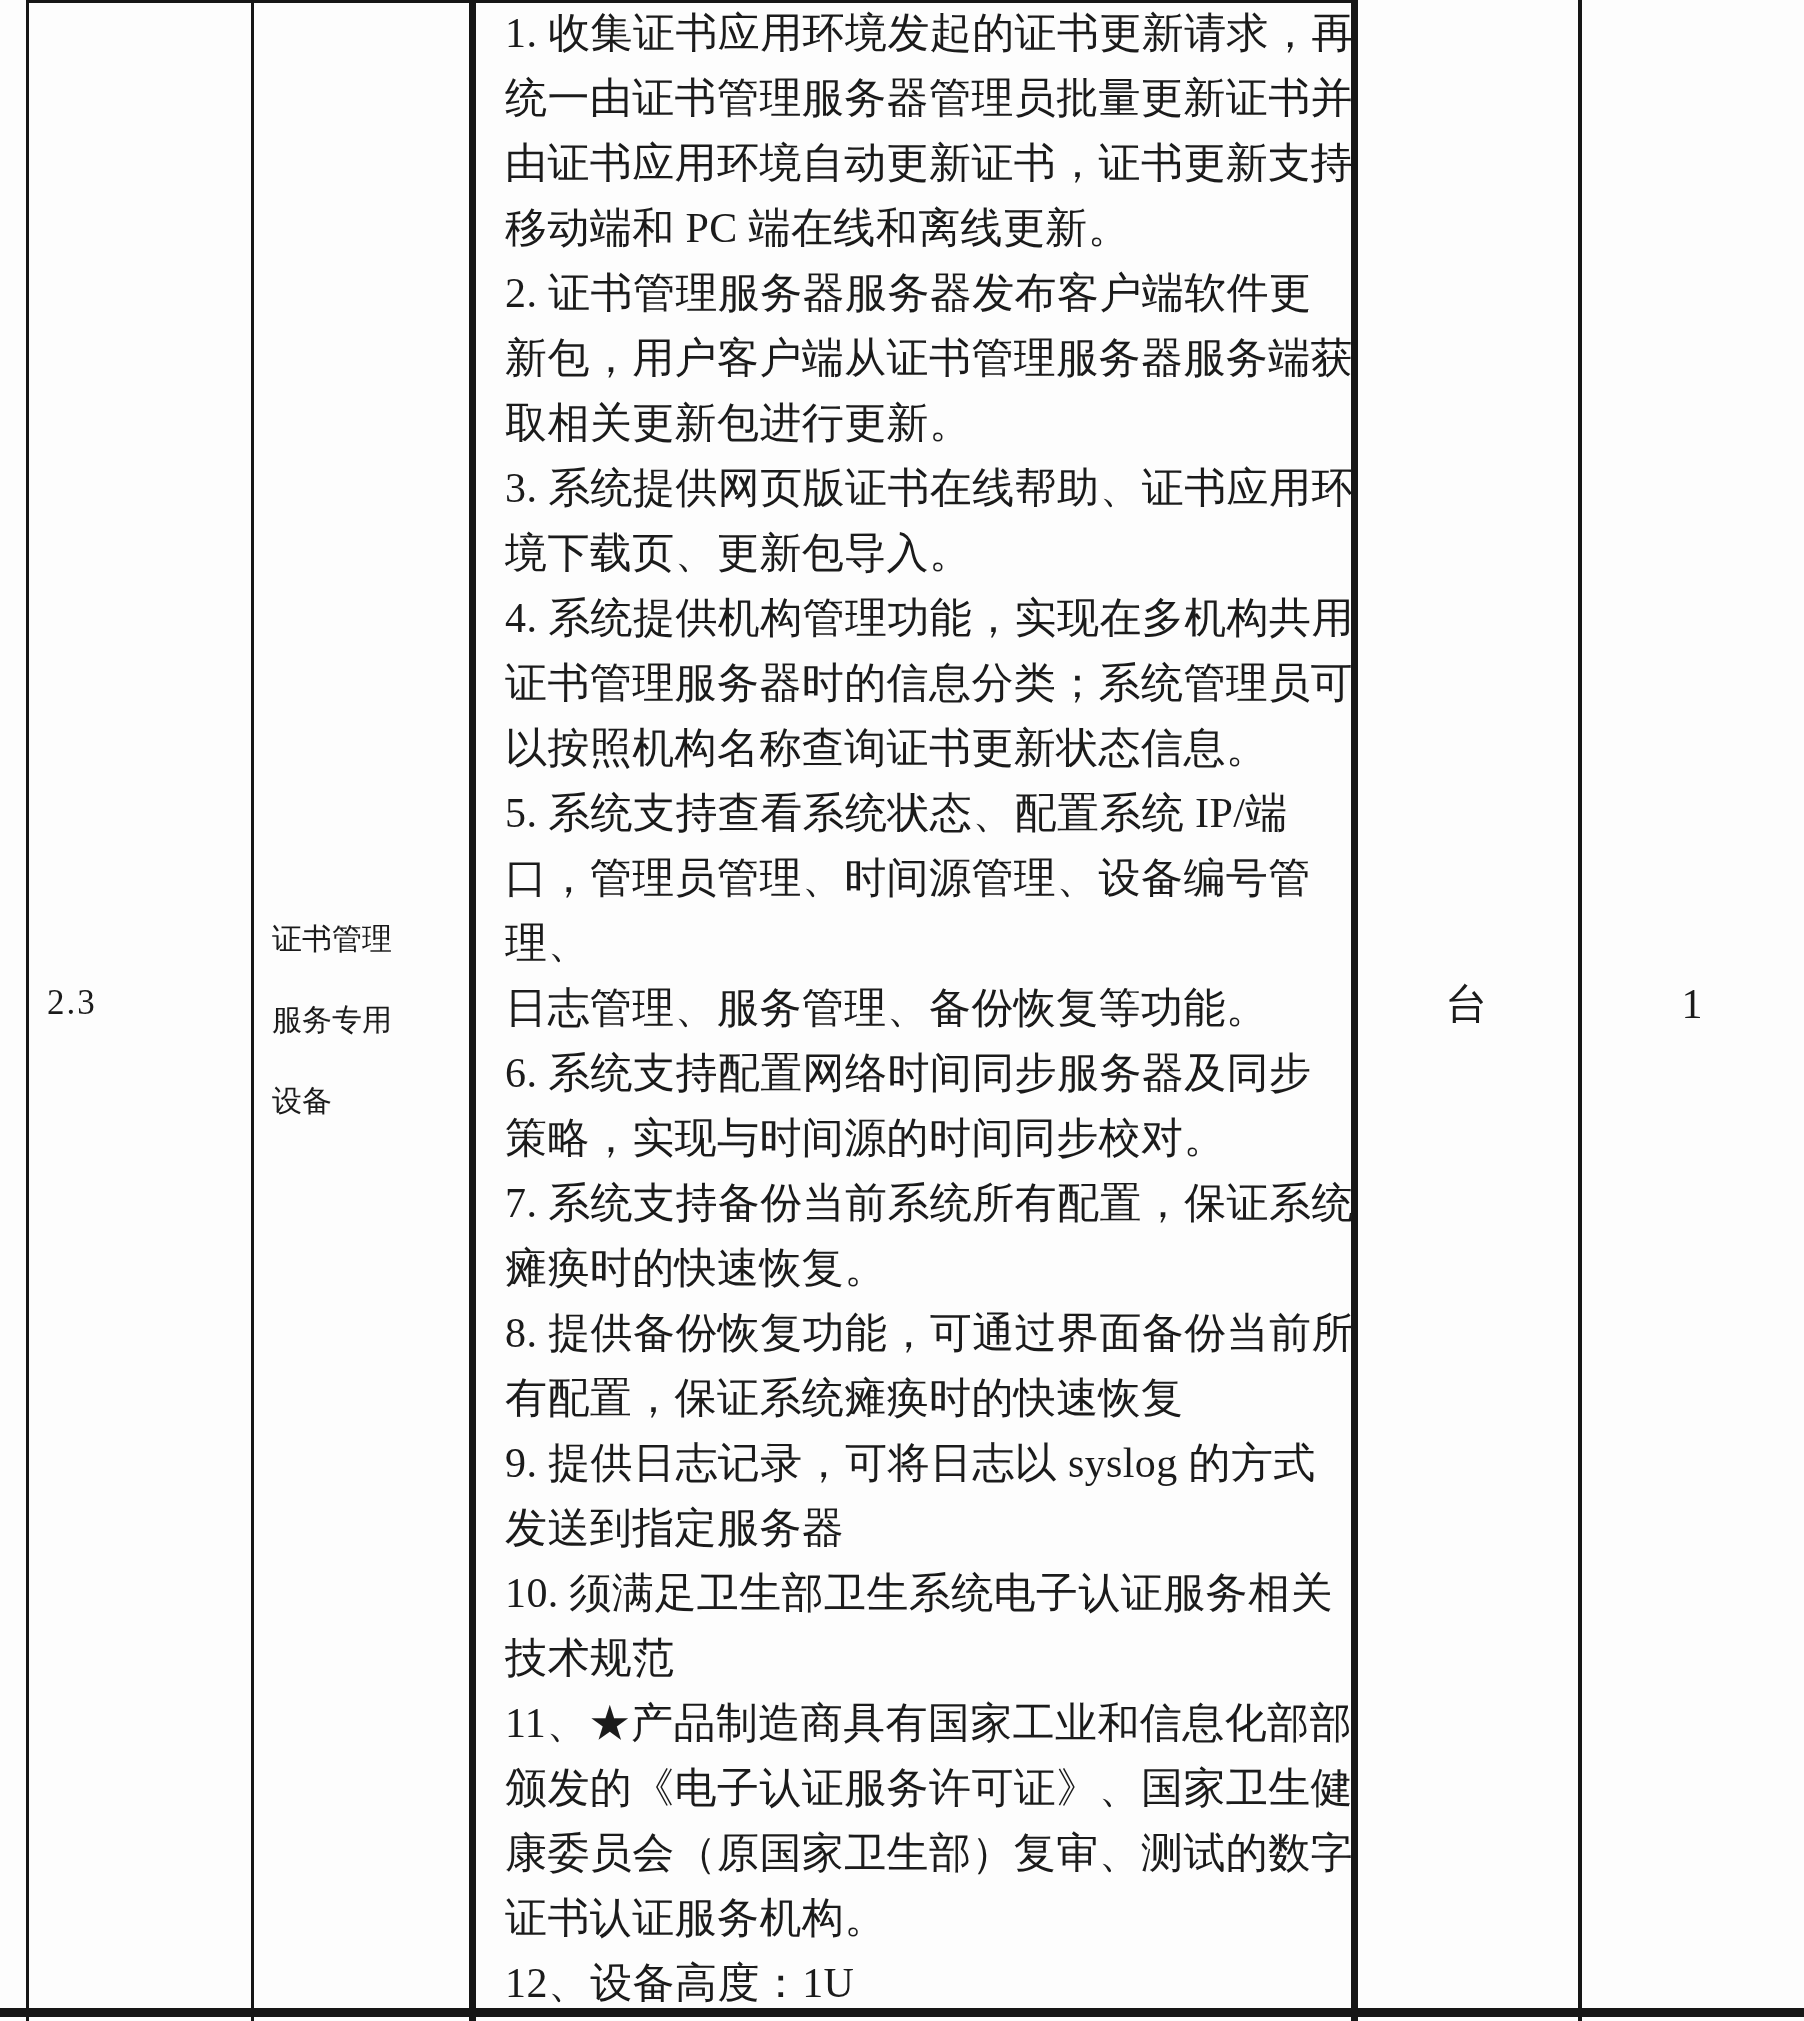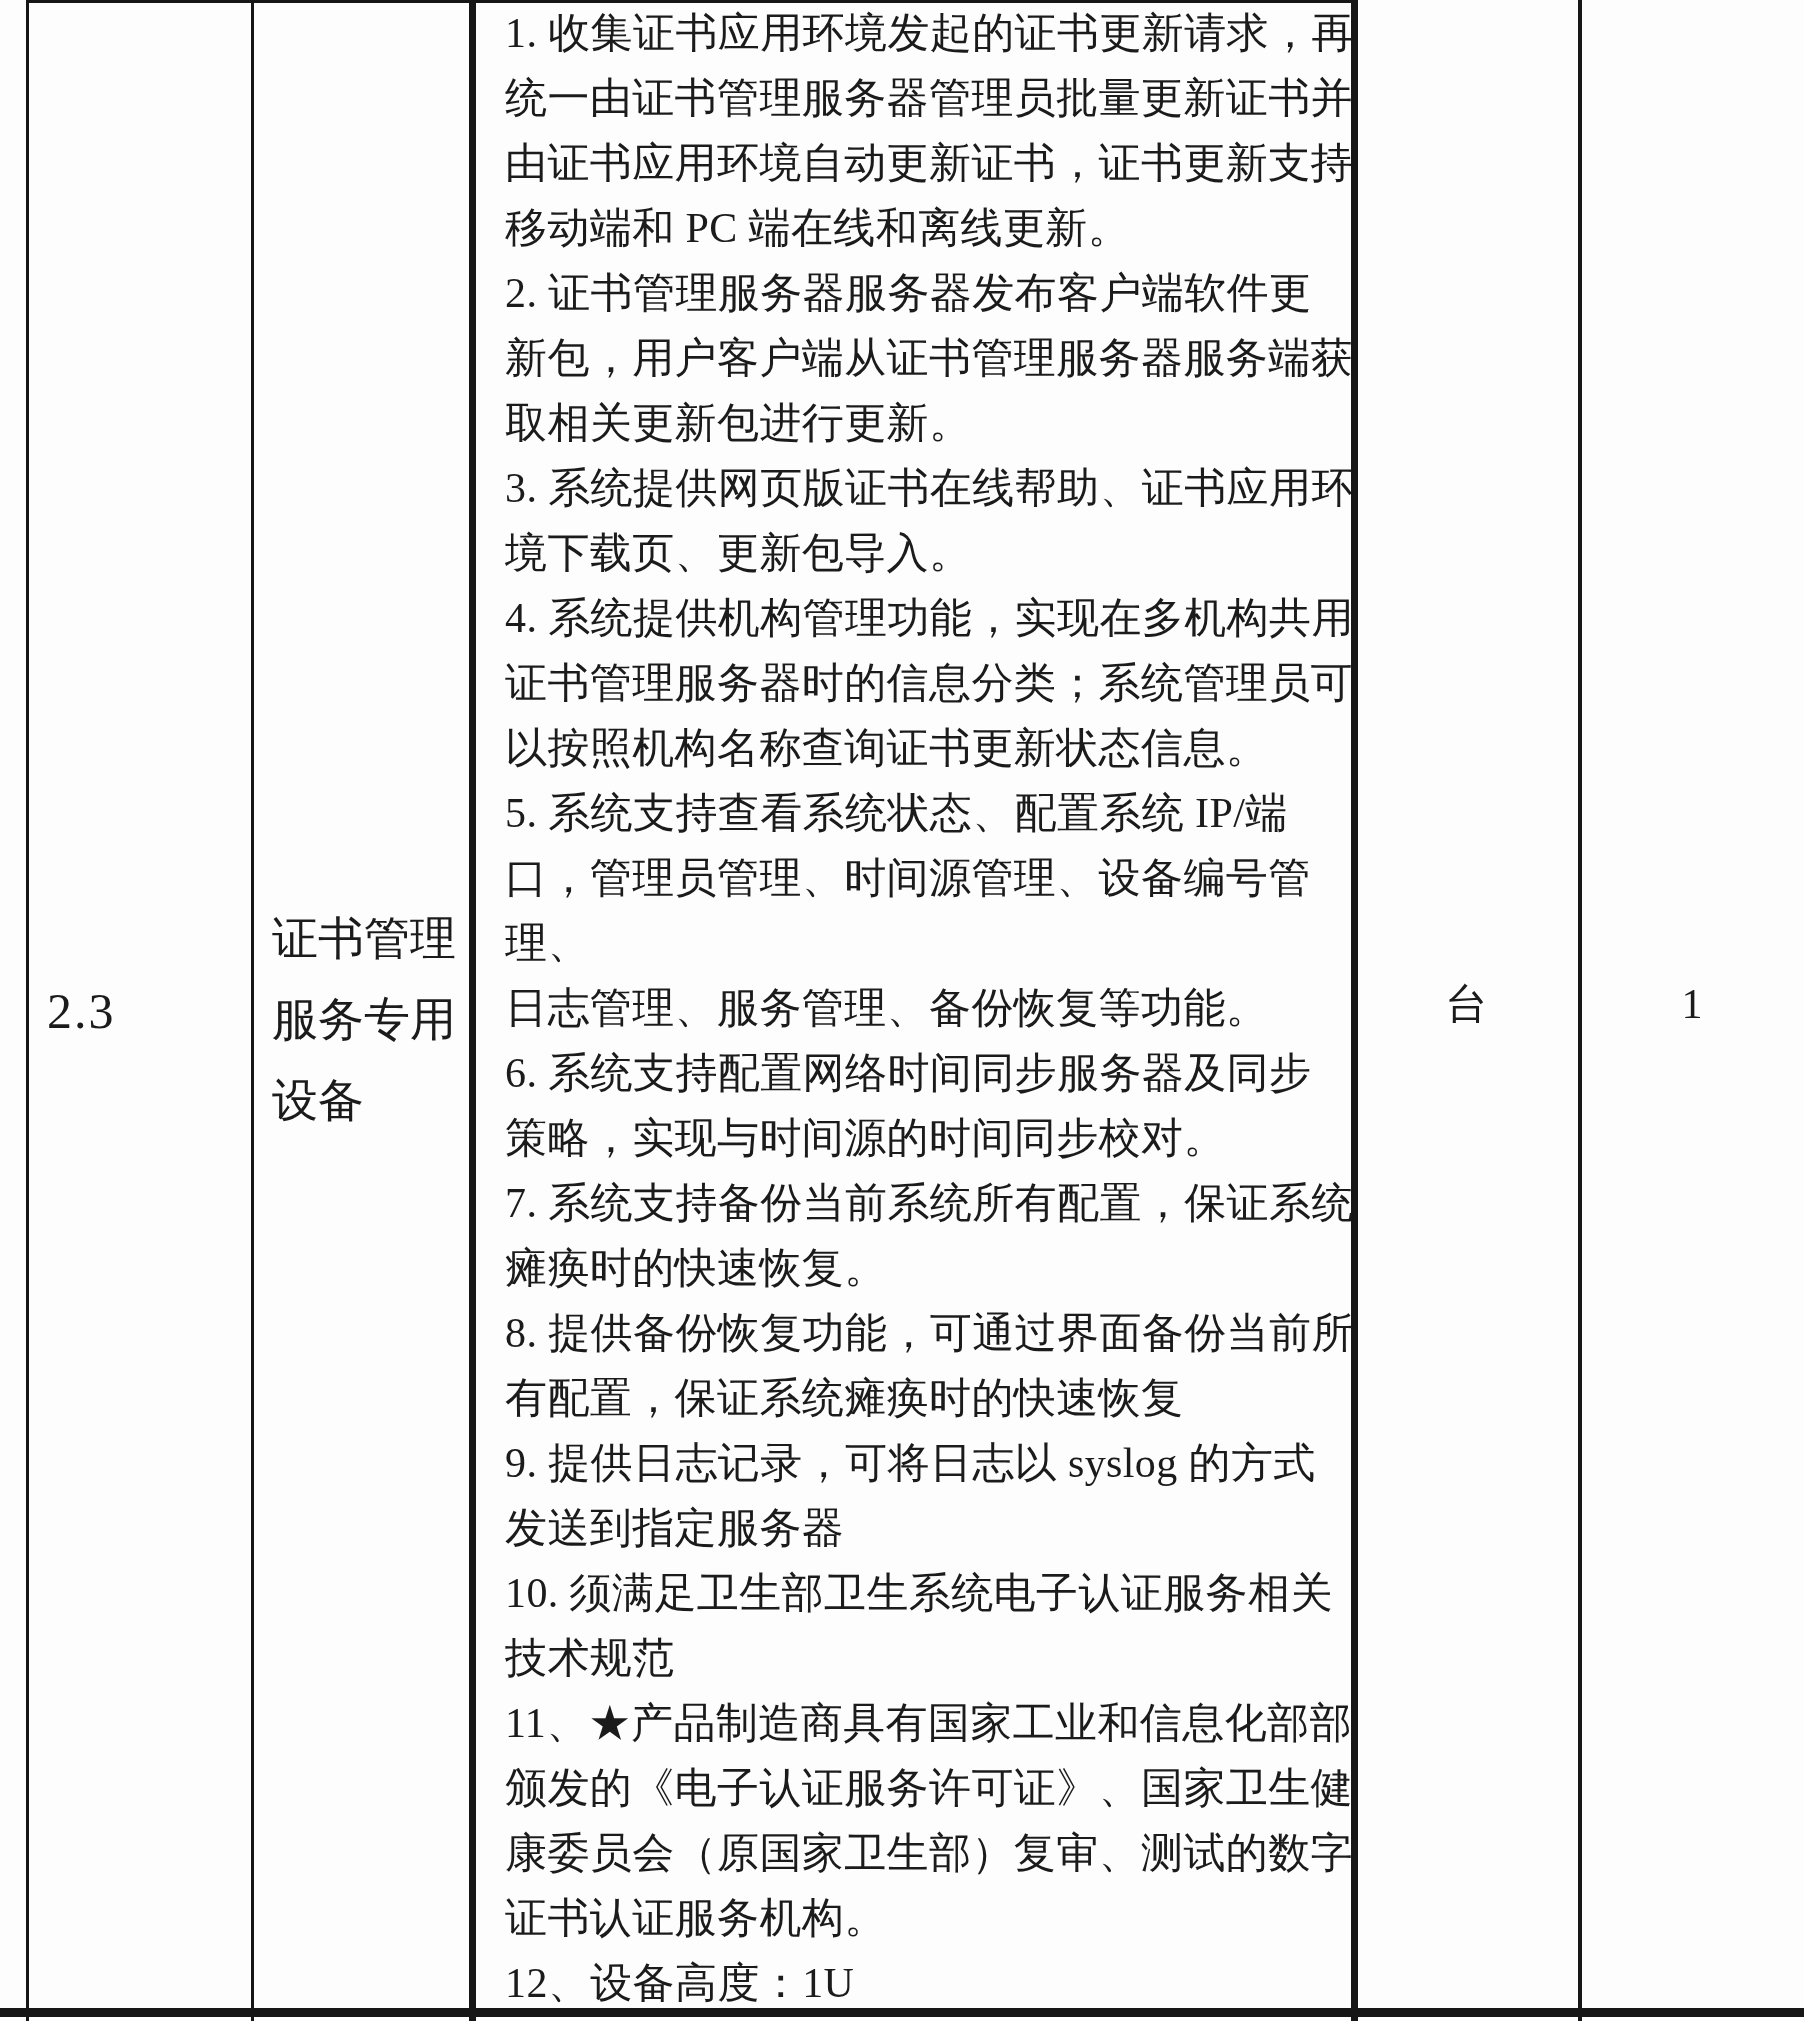--- a/index.html
+++ b/index.html
@@ -20,27 +20,26 @@
   .b-col3   { left: 1351px; top: 0; width: 7px; height: 2021px; }
   .b-col4   { left: 1578px; top: 0; width: 4px; height: 2021px; }
   
   .b-top    { left: 26px; top: 0; width: 1332px; height: 3px; }
   .b-bottom { left: 0; top: 2008px; width: 1804px; height: 9px; }
 
   .cell-text { position: absolute; }
 
   .item-no {
     left: 47px; top: 979px;
-    font-size: 50px; line-height: 48px;
+    font-size: 35px; line-height: 48px;
     letter-spacing: 2px;
-    margin-top: 8px;
   }
   .device-name {
     left: 272px; top: 898px;
-    font-size: 46px; line-height: 81px;
+    font-size: 30px; line-height: 81px;
     white-space: pre-line;
   }
   .spec {
     left: 505px; top: 1px;
     width: 856px;
     font-size: 42px; line-height: 65px;
     white-space: pre-line;
     letter-spacing: 0.4px;
   }
   .unit {

